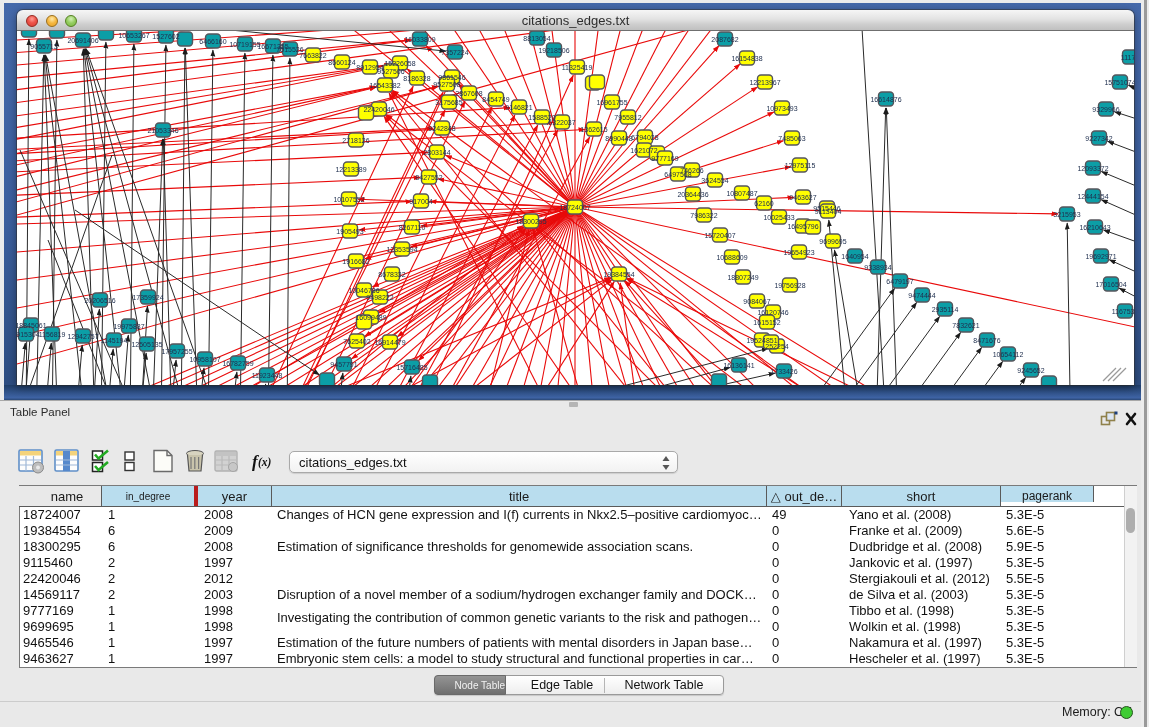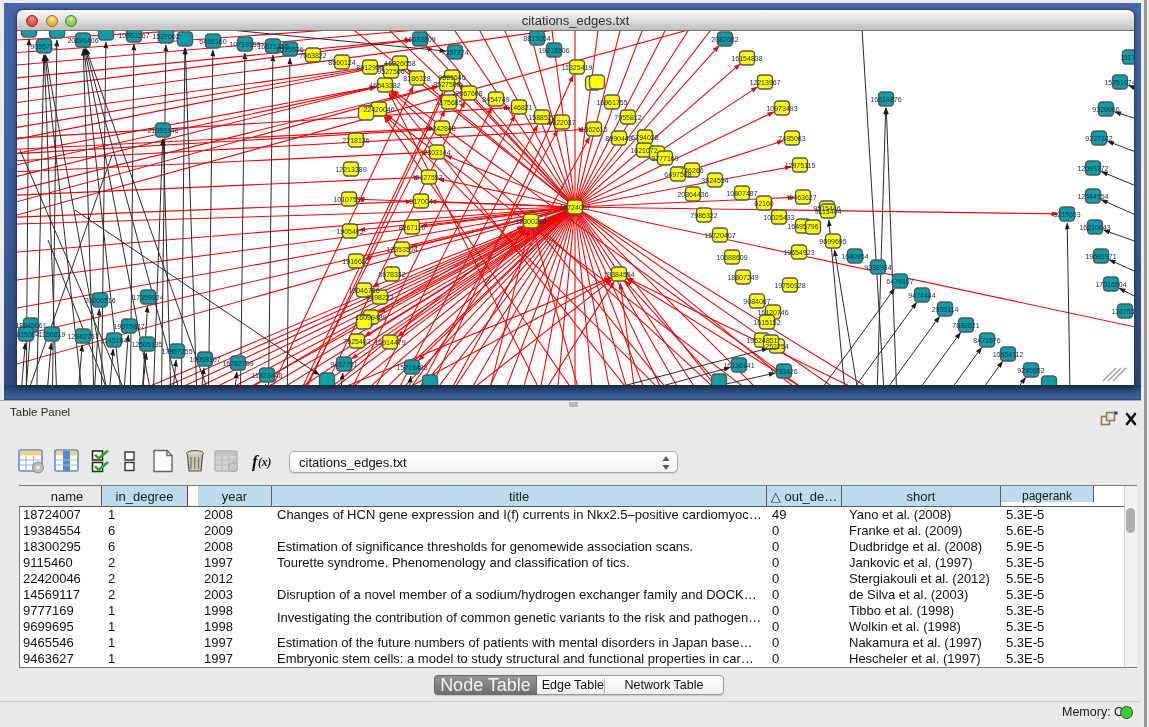--- a/index.html
+++ b/index.html
@@ -568,21 +568,21 @@
     <div class="abs" style="left:9px;top:0;font-size:13px;line-height:21px;color:#111">citations_edges.txt</div>
     <svg class="abs" style="right:6px;top:3px" width="10" height="16" viewBox="0 0 10 16">
       <path d="M5 1 L8.5 6 H1.5 Z" fill="#555"></path>
         <path d="M5 15 L1.5 10 H8.5 Z" fill="#555"></path>
     </svg>
   </div>
 
   <div class="abs" style="left:19px;top:84px;width:1118px;height:183px;background:#fff;border:1px solid #7a7a7a"></div>
   <div class="abs" style="left:0px;top:-400px;width:1149px;height:727px;pointer-events:none" id="tblwrap">
 <div style="position:absolute;left:19px;top:485px;width:83px;height:21px;background:#e9e9e9;border-right:1px solid #5a5a5a;box-sizing:border-box;text-align:center;padding-left:14px;font-size:13px;line-height:21px;color:#1a1a1a">name</div>
-<div style="position:absolute;left:102px;top:485px;width:86px;height:21px;background:#b9ddee;border-right:1px solid #b91c1c;box-sizing:border-box;text-align:center;font-size:13px;line-height:21px;color:#1a1a1a">in_degree</div>
+<div style="position:absolute;left:102px;top:485px;width:96px;height:21px;background:#b9ddee;border-right:4px solid #b91c1c;box-sizing:border-box;text-align:center;font-size:10px;line-height:21px;color:#1a1a1a">in_degree</div>
 <div style="position:absolute;left:198px;top:485px;width:74px;height:21px;background:#b9ddee;border-right:1px solid #5a5a5a;box-sizing:border-box;text-align:center;font-size:13px;line-height:21px;color:#1a1a1a">year</div>
 <div style="position:absolute;left:272px;top:485px;width:495px;height:21px;background:#b9ddee;border-right:1px solid #5a5a5a;box-sizing:border-box;text-align:center;font-size:13px;line-height:21px;color:#1a1a1a">title</div>
 <div style="position:absolute;left:767px;top:485px;width:75px;height:21px;background:#b9ddee;border-right:1px solid #5a5a5a;box-sizing:border-box;text-align:center;font-size:13px;line-height:21px;color:#1a1a1a">△ out_de…</div>
 <div style="position:absolute;left:842px;top:485px;width:159px;height:21px;background:#b9ddee;border-right:1px solid #5a5a5a;box-sizing:border-box;text-align:center;font-size:13px;line-height:21px;color:#1a1a1a">short</div>
 <div style="position:absolute;left:1001px;top:485px;width:93px;height:16px;background:#b9ddee;border-right:1px solid #5a5a5a;box-sizing:border-box;text-align:center;font-size:12px;line-height:21px;color:#1a1a1a">pagerank</div>
 <div style="position:absolute;left:0;top:506px;width:1105px;height:16px;font-size:13px;line-height:16px;color:#111">
         <span style="position:absolute;left:23px;white-space:nowrap;">18724007</span>
         <span style="position:absolute;left:108px;white-space:nowrap;">1</span>
         <span style="position:absolute;left:204px;white-space:nowrap;">2008</span>
         <span style="position:absolute;left:277px;white-space:nowrap;width:486px;overflow:hidden;">Changes of HCN gene expression and I(f) currents in Nkx2.5–positive cardiomyoc…</span>
@@ -604,21 +604,20 @@
         <span style="position:absolute;left:204px;white-space:nowrap;">2008</span>
         <span style="position:absolute;left:277px;white-space:nowrap;width:486px;overflow:hidden;">Estimation of significance thresholds for genomewide association scans.</span>
         <span style="position:absolute;left:772px;white-space:nowrap;">0</span>
         <span style="position:absolute;left:849px;white-space:nowrap;">Dudbridge et al. (2008)</span>
         <span style="position:absolute;left:1006px;white-space:nowrap;">5.9E-5</span>
       </div>
 <div style="position:absolute;left:0;top:554px;width:1105px;height:16px;font-size:13px;line-height:16px;color:#111">
         <span style="position:absolute;left:23px;white-space:nowrap;">9115460</span>
         <span style="position:absolute;left:108px;white-space:nowrap;">2</span>
         <span style="position:absolute;left:204px;white-space:nowrap;">1997</span>
-        <span style="position:absolute;left:277px;white-space:nowrap;width:486px;overflow:hidden;">Tourette syndrome. Phenomenology and classification of tics.</span>
         <span style="position:absolute;left:772px;white-space:nowrap;">0</span>
         <span style="position:absolute;left:849px;white-space:nowrap;">Jankovic et al. (1997)</span>
         <span style="position:absolute;left:1006px;white-space:nowrap;">5.3E-5</span>
       </div>
 <div style="position:absolute;left:0;top:570px;width:1105px;height:16px;font-size:13px;line-height:16px;color:#111">
         <span style="position:absolute;left:23px;white-space:nowrap;">22420046</span>
         <span style="position:absolute;left:108px;white-space:nowrap;">2</span>
         <span style="position:absolute;left:204px;white-space:nowrap;">2012</span>
         <span style="position:absolute;left:277px;white-space:nowrap;width:486px;overflow:hidden;margin-top:39px;">Investigating the contribution of common genetic variants to the risk and pathogen…</span>
         <span style="position:absolute;left:772px;white-space:nowrap;">0</span>
@@ -668,22 +667,22 @@
         <span style="position:absolute;left:849px;white-space:nowrap;">Hescheler et al. (1997)</span>
         <span style="position:absolute;left:1006px;white-space:nowrap;">5.3E-5</span>
       </div>
   </div>
   <div class="abs" style="left:19px;top:105px;width:1118px;height:1px;background:#5a5a5a"></div>
 
   <div class="abs" style="left:1124px;top:85px;width:13px;height:181px;background:#f2f2f2;border-left:1px solid #cfcfcf"></div>
   <div class="abs" style="left:1126px;top:107px;width:9px;height:25px;background:#aeaeae;border-radius:5px"></div>
 
   <div class="abs" style="left:434px;top:274px;width:290px;height:20px;border:1px solid #9a9a9a;border-radius:4px;background:linear-gradient(180deg,#ffffff,#eeeeee);box-shadow:0 1px 1px rgba(0,0,0,0.15)">
-    <div class="abs" style="left:-1px;top:-1px;width:103px;height:20px;border:1px solid #6a6a6a;border-radius:4px 0 0 4px;background:linear-gradient(180deg,#949494,#6f6f6f);color:#f2f2f2;text-align:center;font-size:18px;line-height:19px">Node Table</div>
-    <div class="abs" style="left:85px;top:0;width:84px;height:15px;color:#111;text-align:right;font-size:12.5px;line-height:19px">Edge Table</div>
+    <div class="abs" style="left:-1px;top:-1px;width:72px;height:20px;border:1px solid #6a6a6a;border-radius:4px 0 0 4px;background:linear-gradient(180deg,#949494,#6f6f6f);color:#f2f2f2;text-align:right;font-size:10px;line-height:19px">Node Table</div>
+    <div class="abs" style="left:85px;top:0;width:84px;height:15px;color:#111;text-align:center;font-size:12.5px;line-height:19px">Edge Table</div>
     <div class="abs" style="left:169px;top:2px;width:1px;height:15px;background:#b5b5b5"></div>
     <div class="abs" style="left:169px;top:0;width:120px;height:19px;color:#111;text-align:center;font-size:12.5px;line-height:19px">Network Table</div>
   </div>
 
   <div class="abs" style="left:0;top:300px;width:1141px;height:1px;background:#cccccc"></div>
   <div class="abs" style="left:1062px;top:304px;font-size:12.5px;color:#1a1a1a">Memory: OK</div>
   <div class="abs" style="left:1120px;top:305px;width:13px;height:13px;border-radius:50%;background:#3ecc32;border:1.5px solid #26541f"></div>
 </div>
 
 </body></html>

